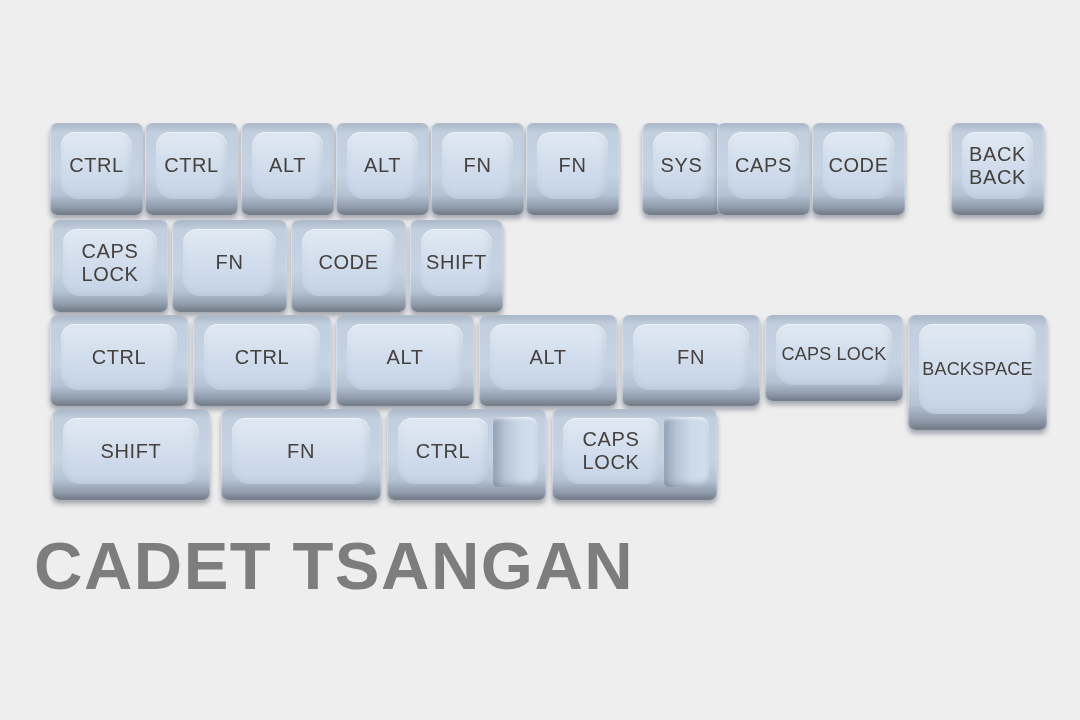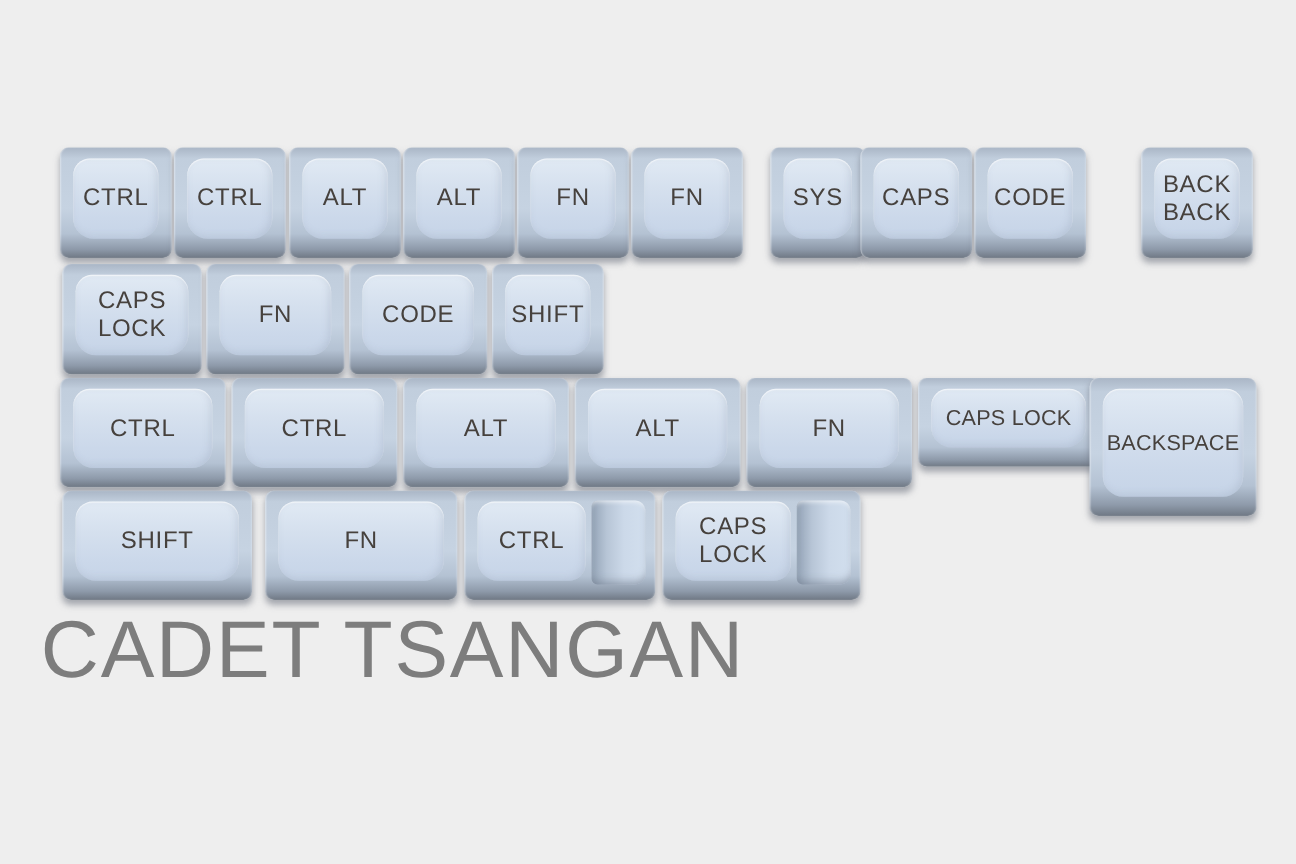--- a/index.html
+++ b/index.html
@@ -75,24 +75,24 @@
     letter-spacing: 0.6px;
     text-align: left;
     white-space: nowrap;
   }
   .legend.single { text-align: left; }
   .legend.long { font-size: 18px; letter-spacing: 0.2px; }
   
   .set-title {
     position: absolute;
     left: 34px;
-    top: 507px;
+    top: 531px;
     font-size: 67px;
     line-height: 70px;
-    font-weight: 400;
+    font-weight: 700;
     letter-spacing: 1.5px;
     color: var(--title, #7d7d7d);
     -webkit-text-stroke: 2.2px var(--bg, #eeeeee);
     paint-order: stroke fill;
     white-space: nowrap;
   }
 </style>
 </head>
 <body>
 
@@ -226,21 +226,21 @@
           </div>
         </div>
       </div>
       <div class="key" style="left: 622px; top: 315px; width: 138px; height: 91px;">
         <div class="face">
           <div class="legend single">
             <div>FN</div>
           </div>
         </div>
       </div>
-      <div class="key" style="left: 765px; top: 315px; width: 138px; height: 74px; padding-left: 13px;">
+      <div class="key" style="left: 765px; top: 315px; width: 138px; height: 86px;">
         <div class="face">
           <div class="legend single long">
             <div>CAPS LOCK</div>
           </div>
         </div>
       </div>
       <div class="key" style="left: 908px; top: 315px; width: 139px; height: 115px;">
         <div class="face">
           <div class="legend single long">
             <div>BACKSPACE</div>

